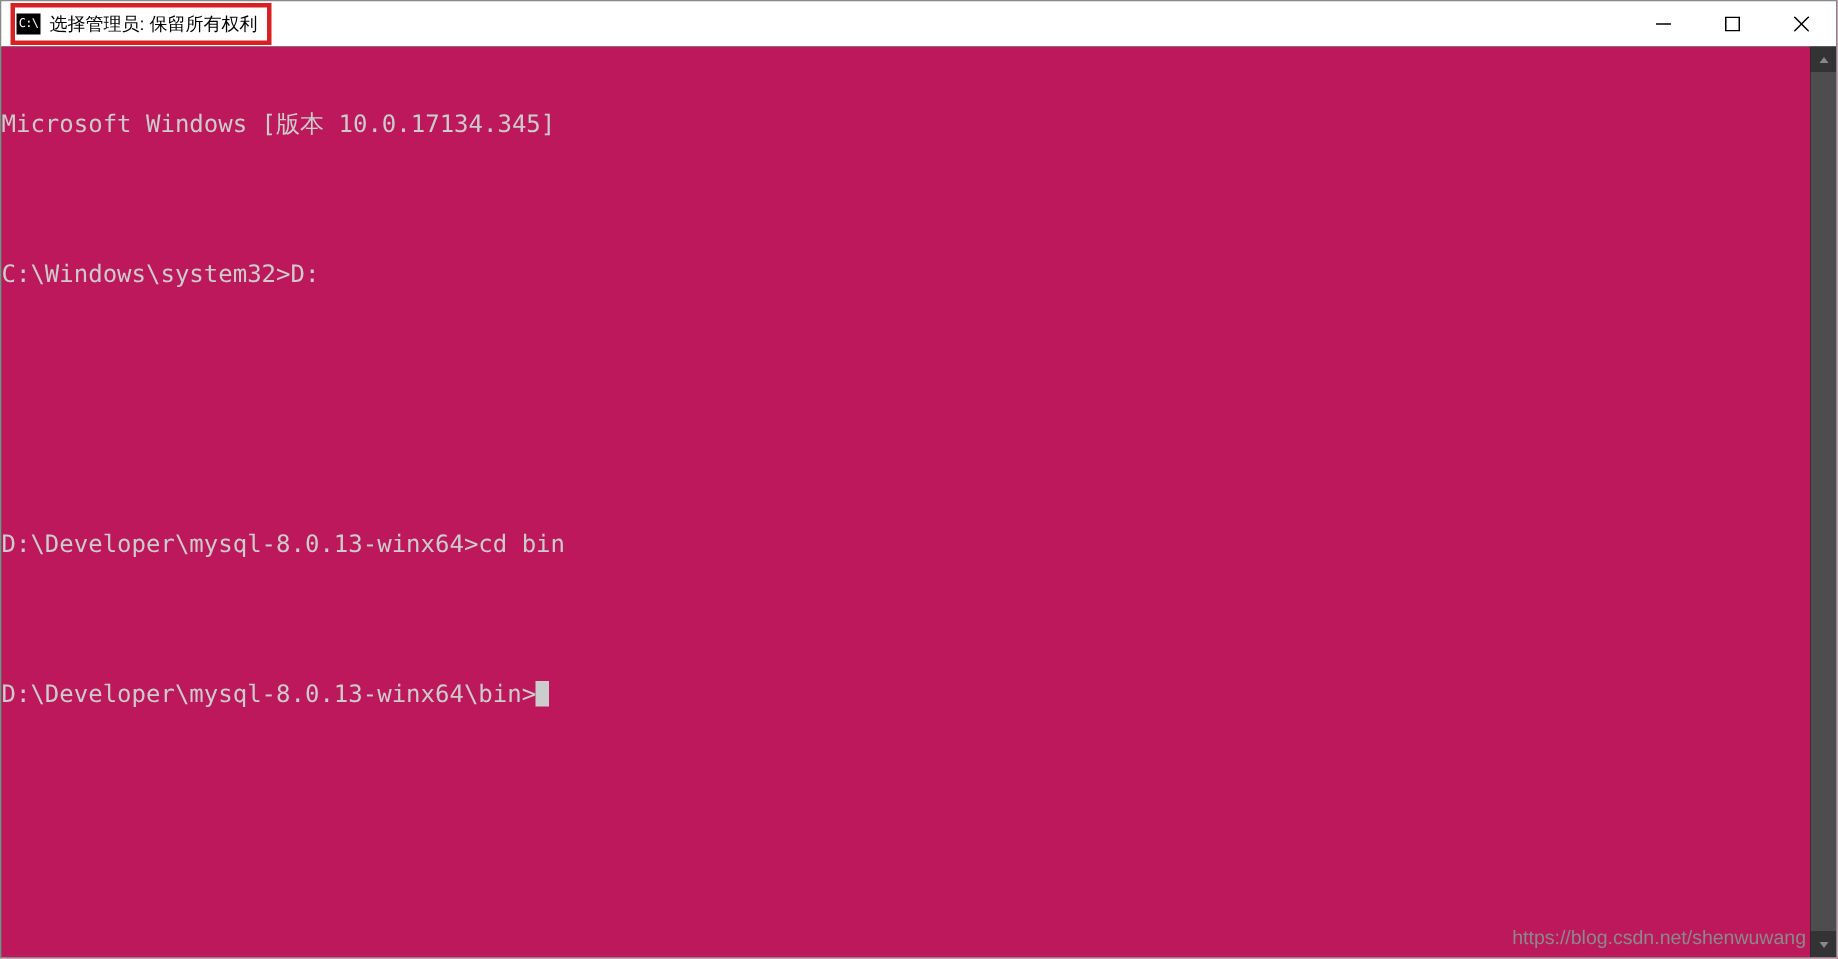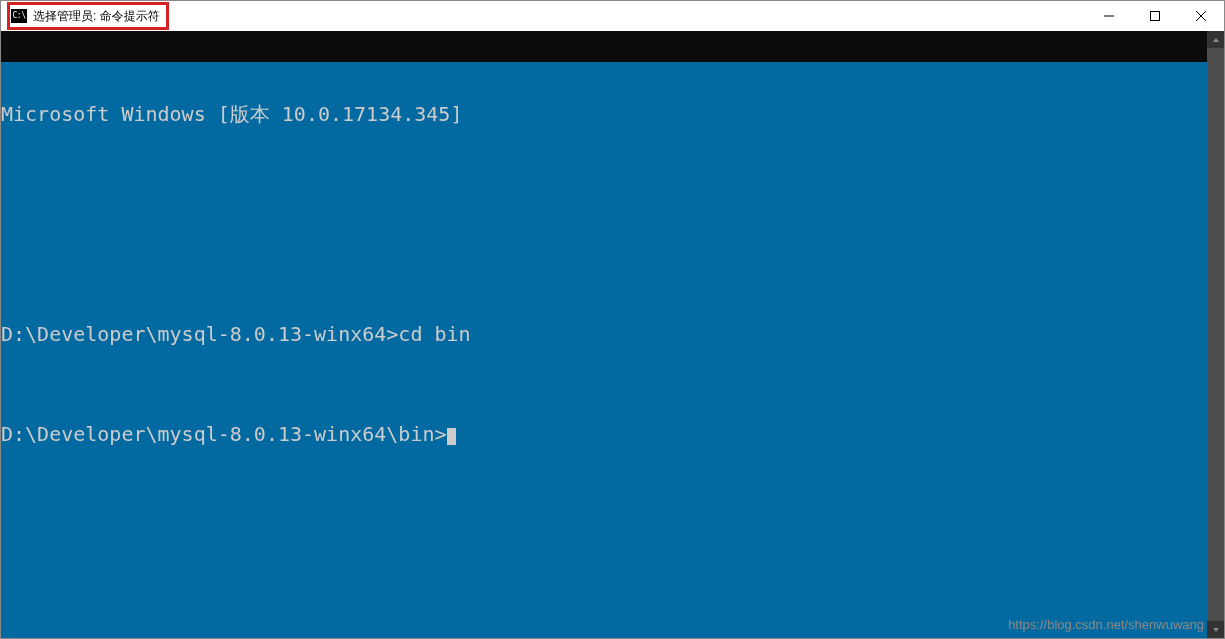--- a/index.html
+++ b/index.html
@@ -83,29 +83,28 @@
     }
     .terminal-wrap {
       flex: 1;
       display: flex;
       background: #0c0c0c;
       overflow: hidden;
       position: relative;
     }
     .terminal {
       flex: 1;
-      background: #0369a1;
+      background: #be185d;
       color: #cccccc;
       font-family: 'NSimSun', 'SimSun', 'Consolas', monospace;
-      font-size: 20px;
+      font-size: 16px;
       line-height: 20px;
       padding: 2px 0 0 0;
       white-space: pre;
       overflow: hidden;
-      margin-top: 31px;
     }
     .terminal .line {
       white-space: pre;
     }
     .cursor {
       display: inline-block;
       width: 9px;
       height: 17px;
       background: #cccccc;
       vertical-align: text-bottom;
@@ -154,21 +153,21 @@
     }
   </style>
 </head>
 <body>
 
 <div class="window">
   <div class="titlebar">
     <div class="title-left">
       <div class="highlight-box">
         <span class="app-icon">C:\</span>
-        <span class="title-text">选择管理员: 命令提示符</span>
+        <span class="title-text">选择管理员: 保留所有权利</span>
       </div>
     </div>
     <div class="window-controls">
       <button class="win-btn">
         <svg viewBox="0 0 10 10">
             <line x1="0" y1="5" x2="10" y2="5" stroke="#000" stroke-width="1"></line>
           </svg>
       </button>
       <button class="win-btn">
         <svg viewBox="0 0 10 10">
@@ -181,20 +180,21 @@
             <line x1="10" y1="0" x2="0" y2="10" stroke="#000" stroke-width="1"></line>
           </svg>
       </button>
     </div>
   </div>
 
   <div class="terminal-wrap">
     <div class="terminal">
       <div class="line">Microsoft Windows [版本 10.0.17134.345]</div>
       <div class="line"></div>
+      <div class="line">C:\Windows\system32&gt;D:</div>
       <div class="line"></div>
       <div class="line"></div>
       <div class="line"></div>
       <div class="line">D:\Developer\mysql-8.0.13-winx64&gt;cd bin</div>
       <div class="line"></div>
       <div class="line"><span>D:\Developer\mysql-8.0.13-winx64\bin&gt;</span><span class="cursor"></span></div>
     </div>
     <div class="scrollbar">
       <div class="sb-btn">
         <svg width="8" height="8" viewBox="0 0 8 8">

